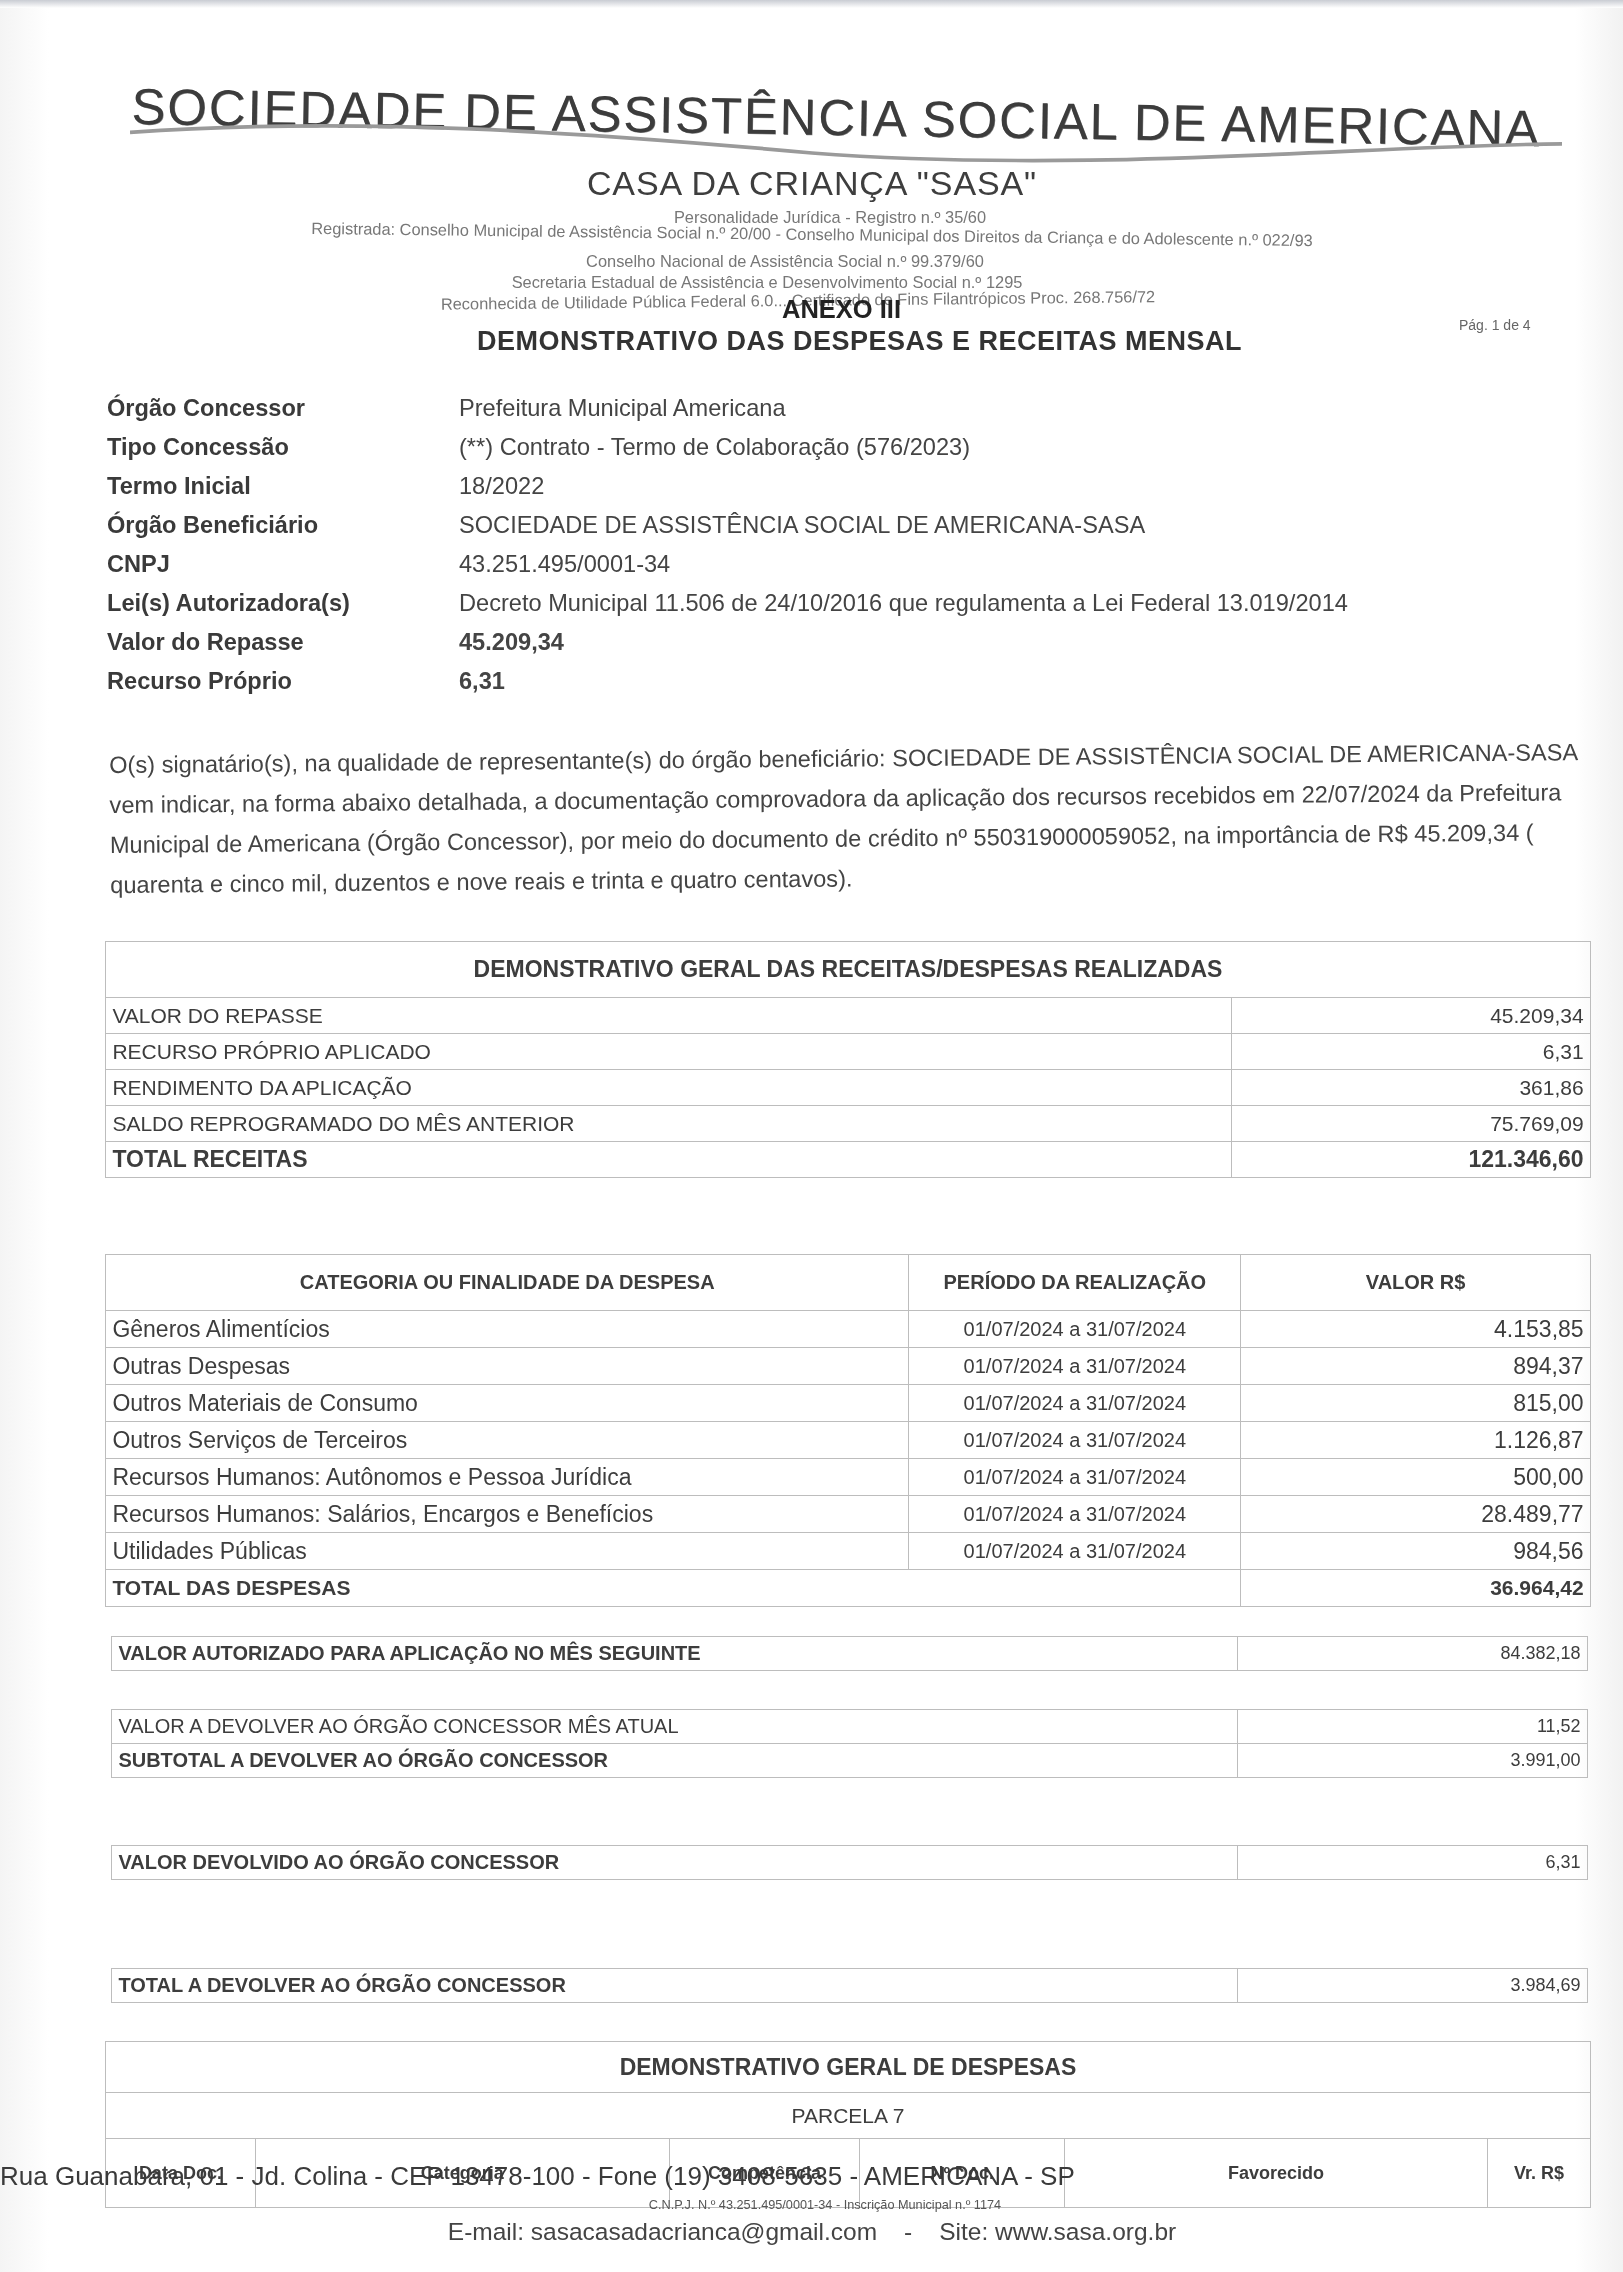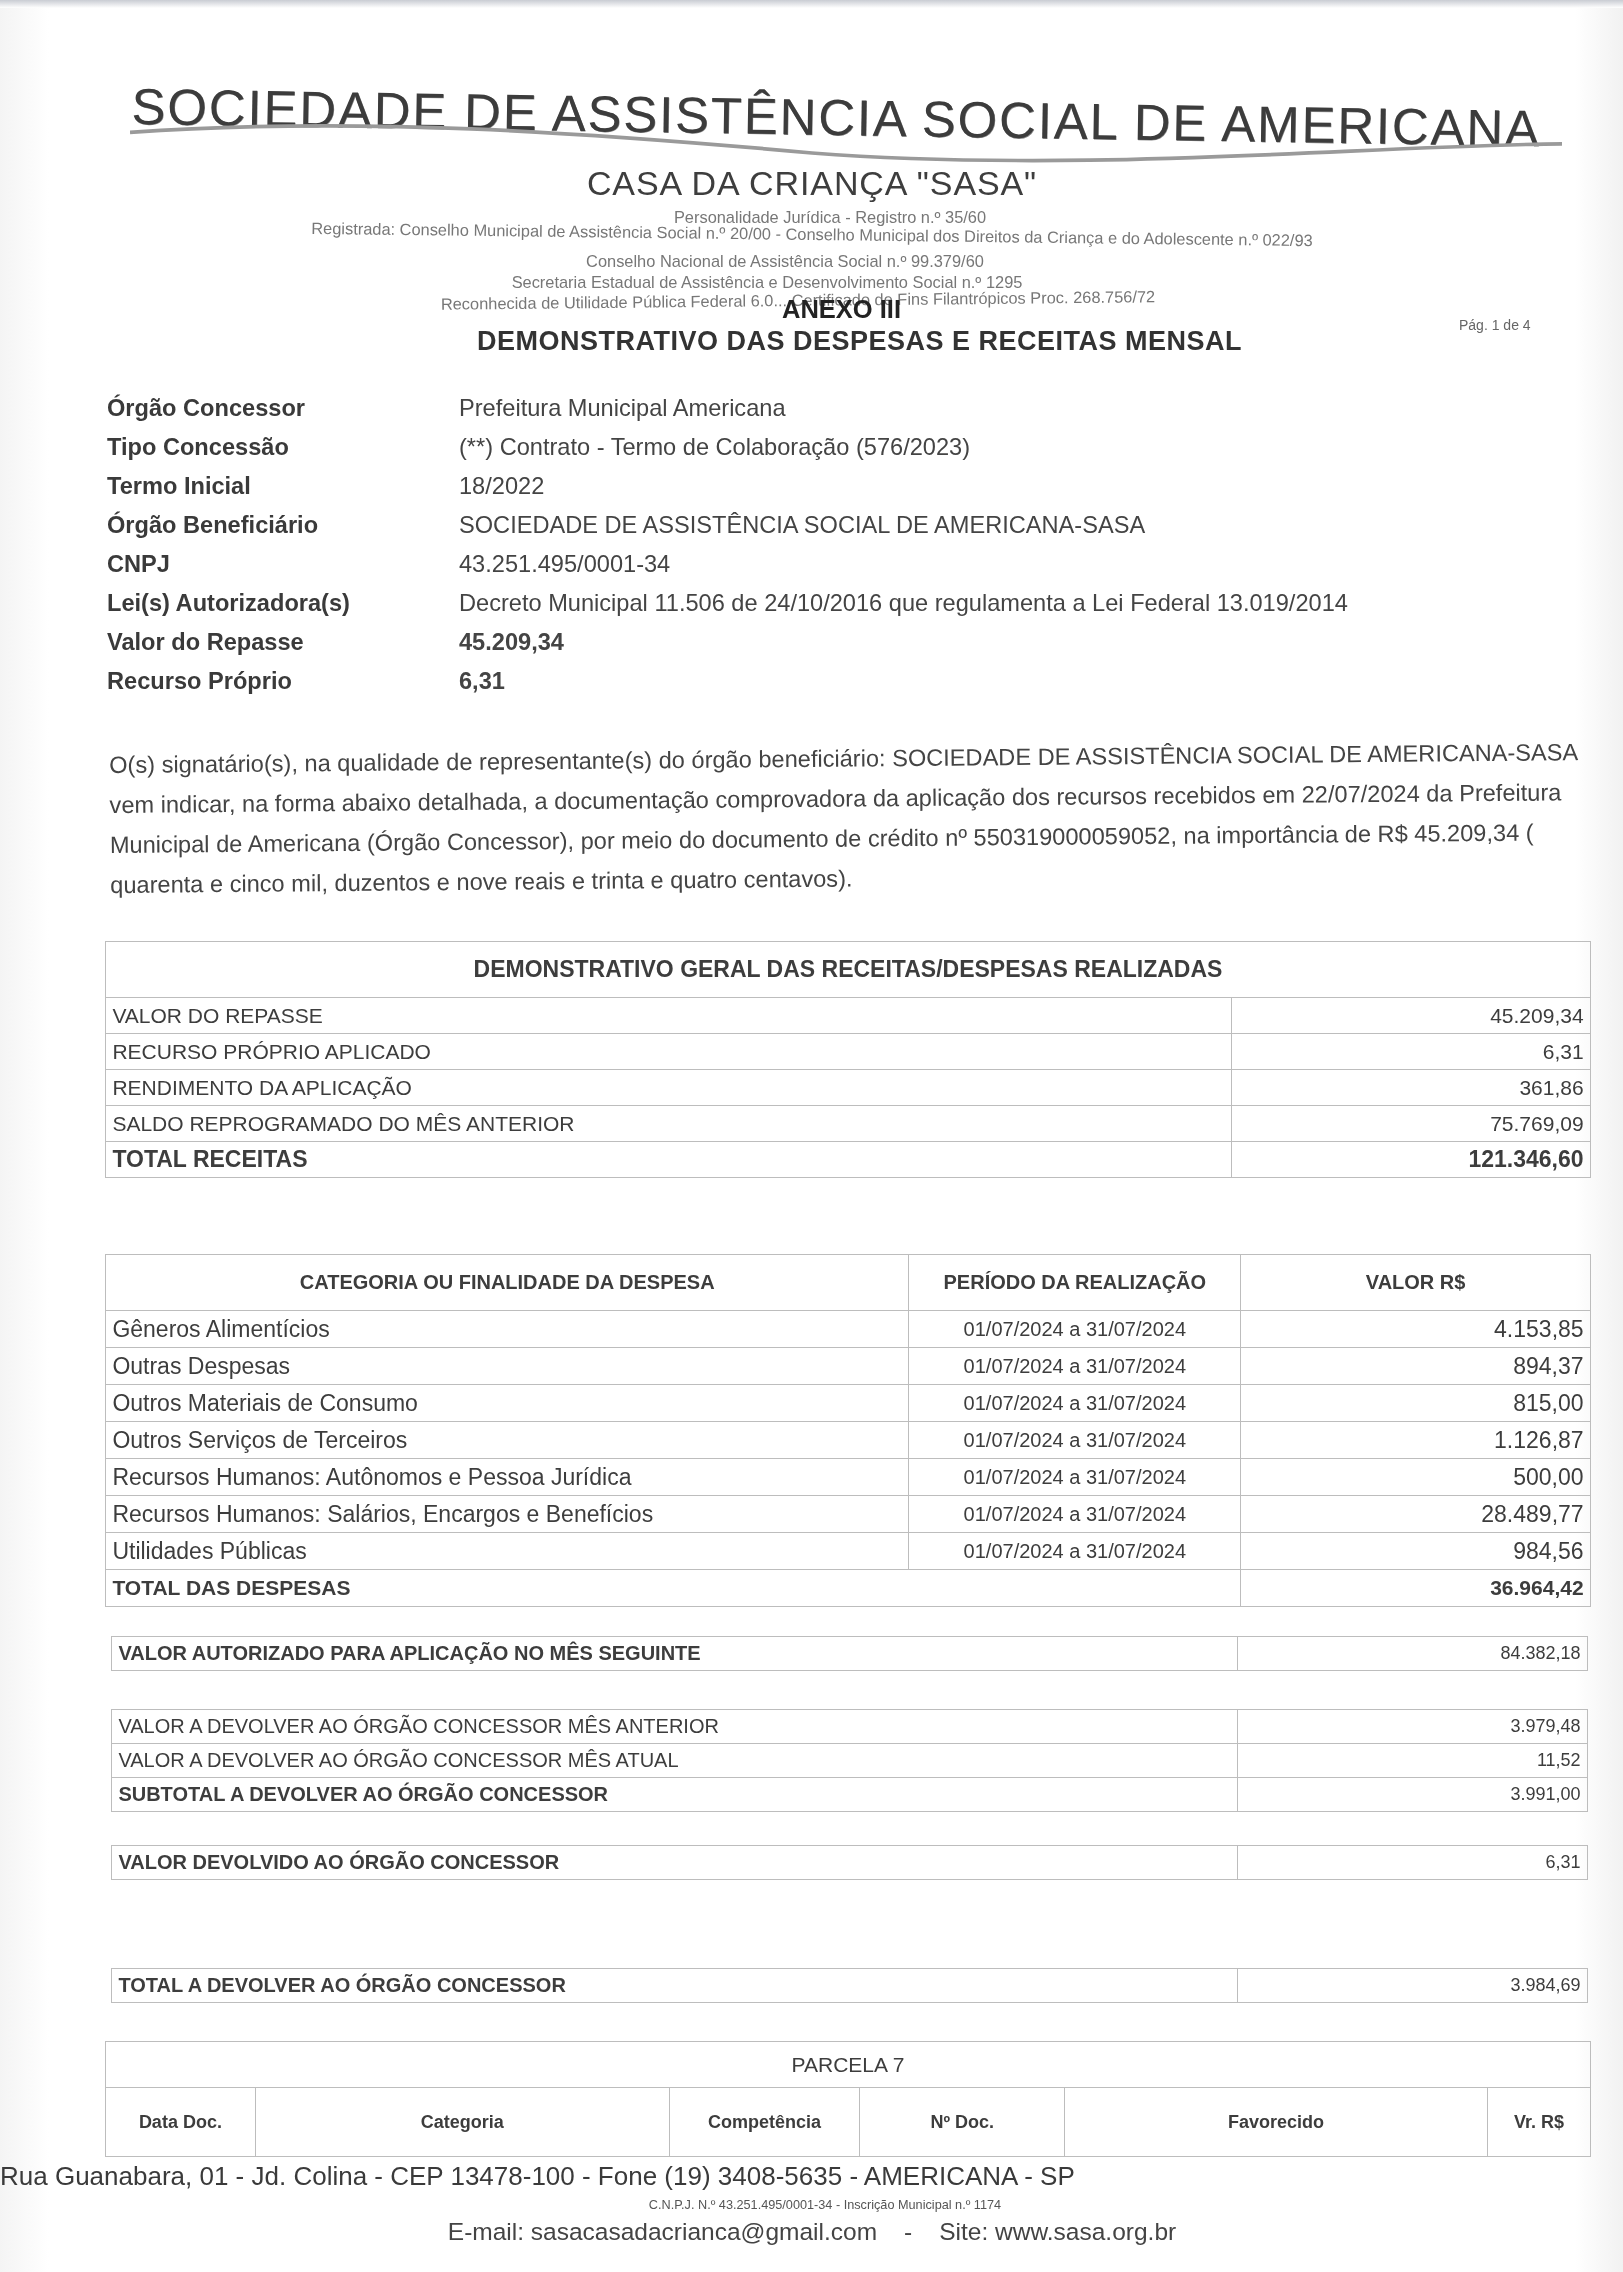--- a/index.html
+++ b/index.html
@@ -227,24 +227,20 @@
     <tbody>
         <tr>
           <td class="lbl">VALOR AUTORIZADO PARA APLICAÇÃO NO MÊS SEGUINTE</td>
           <td class="num">84.382,18</td>
         </tr>
   </tbody>
     </table>
 
   <table class="tbl t-box" style="top:1709px;">
     <tbody>
-        <tr>
-          <td class="lbl light">VALOR A DEVOLVER AO ÓRGÃO CONCESSOR MÊS ANTERIOR</td>
-          <td class="num">3.979,48</td>
-        </tr>
     <tr>
           <td class="lbl light">VALOR A DEVOLVER AO ÓRGÃO CONCESSOR MÊS ATUAL</td>
           <td class="num">11,52</td>
         </tr>
     <tr>
           <td class="lbl">SUBTOTAL A DEVOLVER AO ÓRGÃO CONCESSOR</td>
           <td class="num">3.991,00</td>
         </tr>
   </tbody>
     </table>
@@ -263,20 +259,23 @@
     <tbody>
         <tr>
           <td class="lbl">TOTAL A DEVOLVER AO ÓRGÃO CONCESSOR</td>
           <td class="num">3.984,69</td>
         </tr>
   </tbody>
     </table>
 
   <table class="tbl t-bottom">
     <tbody>
+        <tr>
+          <td class="head1" colspan="6">DEMONSTRATIVO GERAL DE DESPESAS</td>
+        </tr>
     <tr>
           <td class="head2" colspan="6">PARCELA 7</td>
         </tr>
     <tr class="cols">
       <td style="width:136px">Data Doc.</td>
       <td style="width:400px">Categoria</td>
       <td style="width:177px">Competência</td>
       <td style="width:191px">Nº Doc.</td>
       <td style="width:409px">Favorecido</td>
       <td>Vr. R$</td>

